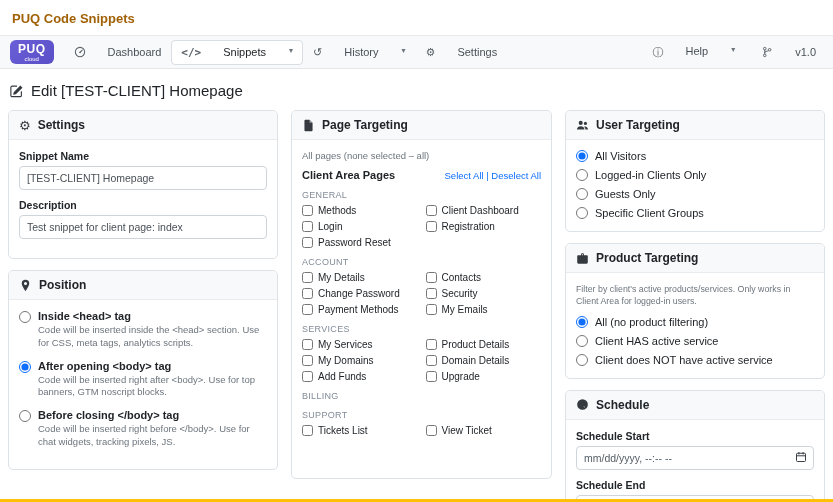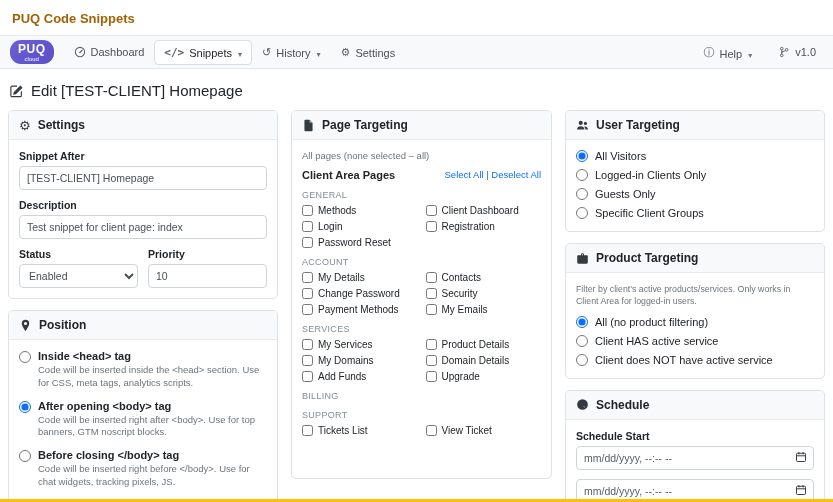--- a/index.html
+++ b/index.html
@@ -9,26 +9,26 @@
     background: #ffffff; color: #212529; position: relative; font-size: 11px;
   }
   
   .topbar { padding: 11px 12px 9px; font-size: 13px; font-weight: 600; color: #a16207; }
 
   
   .navbar { display: flex; justify-content: space-between; align-items: center;
     background: #f8f9fa; border-top: 1px solid #e9ecef; border-bottom: 1px solid #e3e7ea;
     padding: 4px 10px; height: 34px; }
   .nav-left, .nav-right { display: flex; align-items: center; }
-  .brand { background: linear-gradient(135deg,#6a5fd6,#5a4fc7); color:#fff; border-radius: 11px;
+  .brand { background: linear-gradient(135deg,#6a5fd6,#5a4fc7); color:#fff; border-radius: 6px;
     padding: 3px 8px 2px; display: flex; flex-direction: column; align-items: center; line-height: 1;
     margin-right: 10px; cursor: pointer; }
   .brand-main { font-weight: bold; font-size: 12px; letter-spacing: .5px; }
   .brand-sub { font-size: 6px; margin-top: 1px; }
-  .nav-item { display: flex; align-items: flex-end; gap: 5px; padding: 5px 9px; font-size: 11px;
+  .nav-item { display: flex; align-items: flex-start; gap: 22px; padding: 5px 9px; font-size: 11px;
     color: #495057; border-radius: 4px; border: 1px solid transparent; cursor: pointer; text-decoration: none; }
   .nav-item.active { background: #fff; border-color: #d8dee4; color: #212529; }
   .nav-item .glyph { font-size: 11px; color: #5a6268; }
   .code-glyph { font-size: 9.5px; font-weight: bold; font-family: "DejaVu Sans Mono", monospace; }
   .caret { font-size: 8px; color: #6c757d; margin-left: 1px; }
   .nav-right .nav-item { padding: 5px 6px; }
   .nav-sep { width: 12px; }
   .navicon { width: 12px; height: 12px; display: inline-block; color: #5a6268; }
 
   
@@ -67,21 +67,21 @@
   .radio-plain { font-size: 11px; color: #212529; }
   .radio-title { font-size: 11px; font-weight: 700; color: #212529; }
   .radio-desc { font-size: 9.5px; color: #6c757d; line-height: 1.35; margin-top: 2px; }
 
   
   .pt-scroll { height: 338px; overflow-y: scroll; padding: 10px; }
   .pt-scroll::-webkit-scrollbar { width: 9px; }
   .pt-scroll::-webkit-scrollbar-track { background: #f1f3f5; }
   .pt-scroll::-webkit-scrollbar-thumb { background: #aeb6bf; }
   .pt-summary { font-size: 9.5px; color: #6c757d; margin-bottom: 8px; }
-  .pt-subhead { display: flex; justify-content: space-between; align-items: flex-start; margin-bottom: 4px; }
+  .pt-subhead { display: flex; justify-content: space-between; align-items: center; margin-bottom: 4px; }
   .pt-subtitle { font-size: 11px; font-weight: 700; }
   .pt-links { font-size: 9.5px; color: #0d6efd; }
   .pt-links a { color: #0d6efd; text-decoration: none; cursor: pointer; }
   .group-label { font-size: 9px; color: #828c98; margin: 9px 0 5px; letter-spacing: .3px; }
   .check-grid { display: grid; grid-template-columns: 1fr 1fr; gap: 5px 8px; }
   .check-item { display: flex; align-items: center; gap: 5px; cursor: pointer; }
   .check-item input { width: 11px; height: 11px; }
   .check-label { font-size: 10px; color: #212529; }
 
   
@@ -162,38 +162,26 @@
 
   <div class="col col1">
 
     <div class="card">
       <div class="card-header">
         <span class="cicon-glyph">⚙</span>
         <span>Settings</span>
       </div>
       <div class="card-body">
         <div class="form-group">
-          <label class="form-label">Snippet After</label>
+          <label class="form-label">Snippet Name</label>
           <input class="form-input" value="[TEST-CLIENT] Homepage" style="">
         </div>
         <div class="form-group">
           <label class="form-label">Description</label>
           <input class="form-input" value="Test snippet for client page: index" style="">
-        </div>
-        <div class="row2">
-          <div>
-            <label class="form-label">Status</label>
-            <select class="form-input">
-              <option>Enabled</option>
-            </select>
-          </div>
-          <div>
-            <label class="form-label">Priority</label>
-            <input class="form-input" value="10" style="">
-          </div>
         </div>
       </div>
     </div>
 
     <div class="card">
       <div class="card-header">
         <svg class="cicon" viewBox="0 0 16 16" fill="currentColor">
             <path d="M8 1a4.6 4.6 0 0 0-4.6 4.6C3.4 8.8 8 15 8 15s4.6-6.2 4.6-9.4A4.6 4.6 0 0 0 8 1zm0 6.4a1.9 1.9 0 1 1 0-3.8 1.9 1.9 0 0 1 0 3.8z"></path>
           </svg>
         <span>Position</span>
@@ -423,20 +411,21 @@
           <label class="form-label">Schedule Start</label>
           <div class="date-wrap">
             <input class="form-input" value="mm/dd/yyyy, --:-- --" style="">
             <svg class="calicon" viewBox="0 0 16 16" fill="none" stroke="currentColor" stroke-width="1.3">
                 <rect x="2" y="3" width="12" height="11" rx="1.3"></rect>
                 <path d="M2 6.4h12M5.2 1.4v3.2M10.8 1.4v3.2"></path>
               </svg>
           </div>
         </div>
         <div class="form-group" style="margin-bottom:2px;">
+          <label class="form-label">Schedule End</label>
           <div class="date-wrap">
             <input class="form-input" value="mm/dd/yyyy, --:-- --" style="">
             <svg class="calicon" viewBox="0 0 16 16" fill="none" stroke="currentColor" stroke-width="1.3">
                 <rect x="2" y="3" width="12" height="11" rx="1.3"></rect>
                 <path d="M2 6.4h12M5.2 1.4v3.2M10.8 1.4v3.2"></path>
               </svg>
           </div>
         </div>
       </div>
     </div>

